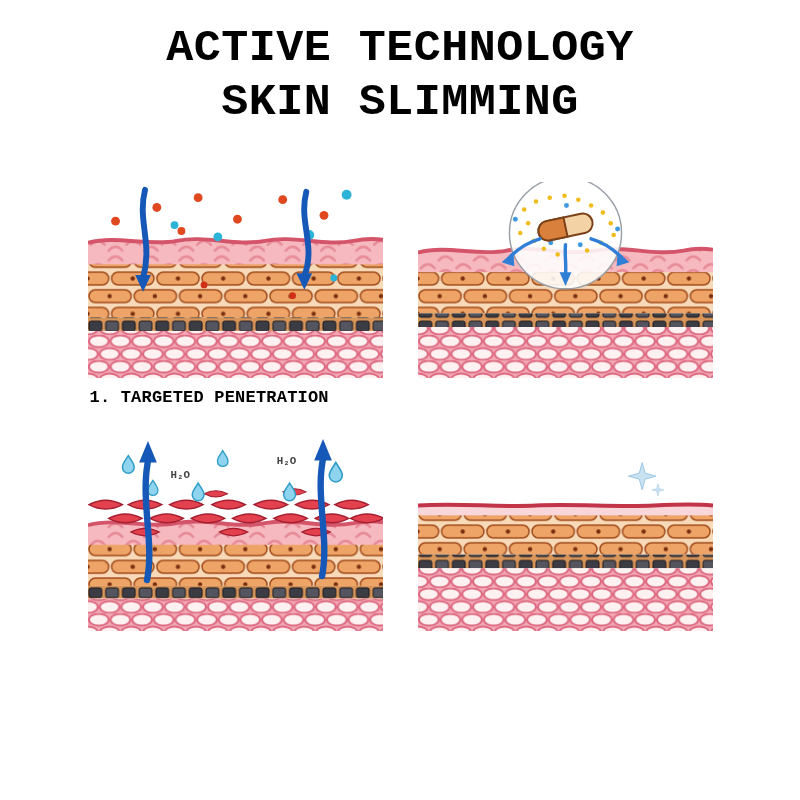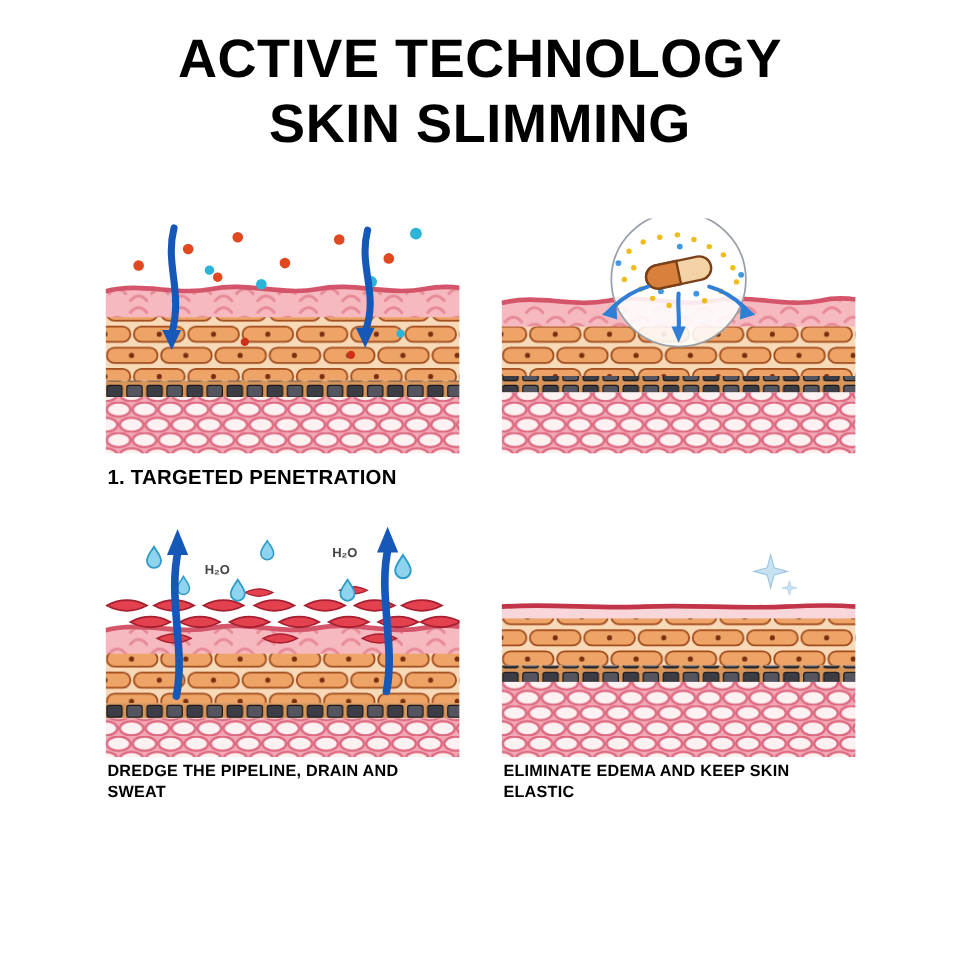--- a/index.html
+++ b/index.html
@@ -1,20 +1,20 @@
 <!DOCTYPE html>
 <html><head>
 <meta charset="utf-8">
 <style>
   html,body{margin:0;padding:0;}
   body{
     width:800px;height:800px;background:#ffffff;overflow:hidden;
     font-family:"Liberation Sans", sans-serif;color:#000;
   }
-  .page{width:800px;height:800px;position:relative;}
+  .page{width:800px;height:800px;position:relative;font-family:Liberation Mono, monospace;}
   header{padding-top:22px;text-align:center;}
   .title-line{font-size:45px;font-weight:700;line-height:1.2;letter-spacing:.5px;}
   .grid{
     width:625px;margin:52px auto 0;
     display:grid;grid-template-columns:295px 295px;
     column-gap:35px;row-gap:24px;
   }
   .panel{display:flex;flex-direction:column;align-items:flex-start;}
   .illus{width:295px;height:196px;display:block;}
   .panel h3{
@@ -210,34 +210,32 @@
         <text x="192" y="30" font-size="11" font-weight="bold" fill="#444">H₂O</text>
         <g>
           <path d="M60,148 C68,108 52,64 62,22" stroke="#1558b8" stroke-width="6.5" fill="none" stroke-linecap="round"></path>
           <polygon points="52,28 70,28 61,6" fill="#1558b8"></polygon>
         </g>
         <g>
           <path d="M238,144 C246,104 230,60 240,20" stroke="#1558b8" stroke-width="6.5" fill="none" stroke-linecap="round"></path>
           <polygon points="230,26 248,26 239,4" fill="#1558b8"></polygon>
         </g>
       </svg>
-      <p>DREDGE THE PIPELINE, DRAIN AND SWEAT</p>
     </section>
 
     <section class="panel">
       <svg class="illus" viewBox="0 0 300 200" preserveAspectRatio="none">
         <g fill="#c9e2f2" stroke="#9cc6e2" stroke-width="1">
           <use href="#spark" transform="translate(228,42)"></use>
           <use href="#spark" transform="translate(244,56) scale(0.45)"></use>
         </g>
         <g>
           <path d="M0,72 C40,69 80,74 120,72 C160,70 200,74 240,72 C270,70.5 290,71 300,72 L300,84 L0,84 Z" fill="#f8d6da"></path>
           <path d="M0,72 C40,69 80,74 120,72 C160,70 200,74 240,72 C270,70.5 290,71 300,72" fill="none" stroke="#c23548" stroke-width="4"></path>
           <rect x="0" y="82" width="300" height="40" fill="url(#cells)"></rect>
           <rect x="0" y="122" width="300" height="14" fill="url(#dark)"></rect>
           <rect x="0" y="136" width="300" height="64" fill="url(#honey)"></rect>
         </g>
       </svg>
-      <p>ELIMINATE EDEMA AND KEEP SKIN ELASTIC</p>
     </section>
 
   </div>
 </div>
 
 </body></html>

